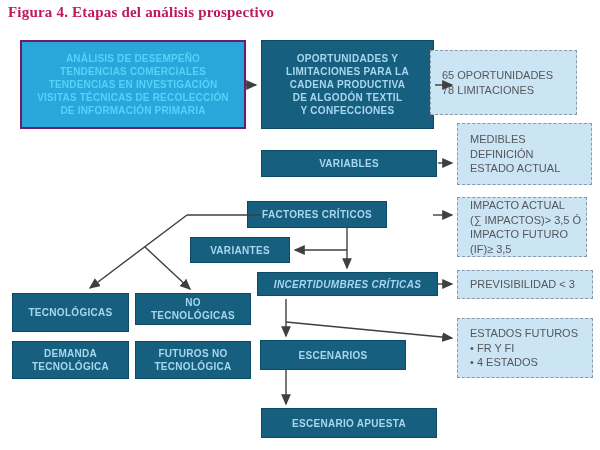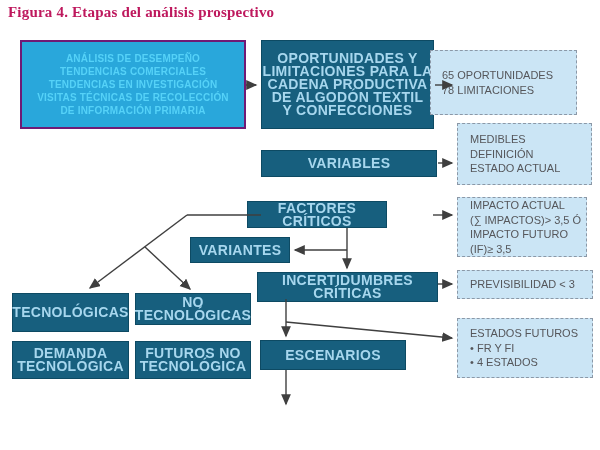--- a/index.html
+++ b/index.html
@@ -27,21 +27,21 @@
     background:#29a7db;
     border:2px solid #701a75;
     color:#55d2f8;
     font-weight:bold;font-size:10px;line-height:13px;
     letter-spacing:0.2px;
   }
   .box-dark{
     background:#175f7e;
     border:1px solid #0d4a63;
     color:#a7d7ee;
-    font-weight:bold;font-size:14px;line-height:13px;
+    font-weight:bold;font-size:10px;line-height:13px;
     letter-spacing:0.3px;
   }
   .box-dashed{
     background:#cbe5f5;
     border:1px dashed #8b98a7;
     color:#55565a;
     font-size:11px;line-height:14.5px;
     justify-content:flex-start;
     text-align:left;
     padding-left:12px;
@@ -75,36 +75,37 @@
 ESTADO ACTUAL</div>
 
   <div class="box box-dark" style="left:247px;top:201px;width:140px;height:27px;">FACTORES CRÍTICOS</div>
   <div class="box box-dashed" style="left:457px;top:197px;width:130px;height:60px;">IMPACTO ACTUAL
 (∑ IMPACTOS)&gt; 3,5 Ó
 IMPACTO FUTURO
 (IF)≥ 3,5</div>
 
   <div class="box box-dark" style="left:190px;top:237px;width:100px;height:26px;">VARIANTES</div>
 
-  <div class="box box-dark" style="left:257px;top:272px;width:181px;height:30px;">INCERTIDUMBRES CRÍTICAS</div>
+  <div class="box box-dark" style="left:257px;top:272px;width:181px;height:24px;font-style:italic;">INCERTIDUMBRES CRÍTICAS</div>
   <div class="box box-dashed" style="left:457px;top:270px;width:136px;height:29px;">PREVISIBILIDAD &lt; 3</div>
 
   <div class="box box-dark" style="left:12px;top:293px;width:117px;height:39px;">TECNOLÓGICAS</div>
   <div class="box box-dark" style="left:135px;top:293px;width:116px;height:32px;">NO
 TECNOLÓGICAS</div>
   <div class="box box-dark" style="left:12px;top:341px;width:117px;height:38px;">DEMANDA
 TECNOLÓGICA</div>
   <div class="box box-dark" style="left:135px;top:341px;width:116px;height:38px;">FUTUROS NO
 TECNOLÓGICA</div>
 
   <div class="box box-dark" style="left:260px;top:340px;width:146px;height:30px;">ESCENARIOS</div>
   <div class="box box-dashed" style="left:457px;top:318px;width:136px;height:60px;">ESTADOS FUTUROS
 • FR Y FI
 • 4 ESTADOS</div>
 
+  <div class="box box-dark" style="left:261px;top:408px;width:176px;height:30px;">ESCENARIO APUESTA</div>
 
   <svg id="arrows" width="600" height="450">
     <defs>
       <marker id="ah" markerWidth="9" markerHeight="8" refX="7" refY="3.5" orient="auto">
         <path d="M0,0 L8,3.5 L0,7 Z" fill="#3f3f3f"></path>
       </marker>
     </defs>
     <line x1="246" y1="85" x2="256" y2="85" marker-end="url(#ah)"></line>
     <line x1="435" y1="85" x2="452" y2="85" marker-end="url(#ah)"></line>
     <line x1="438" y1="163" x2="452" y2="163" marker-end="url(#ah)"></line>

